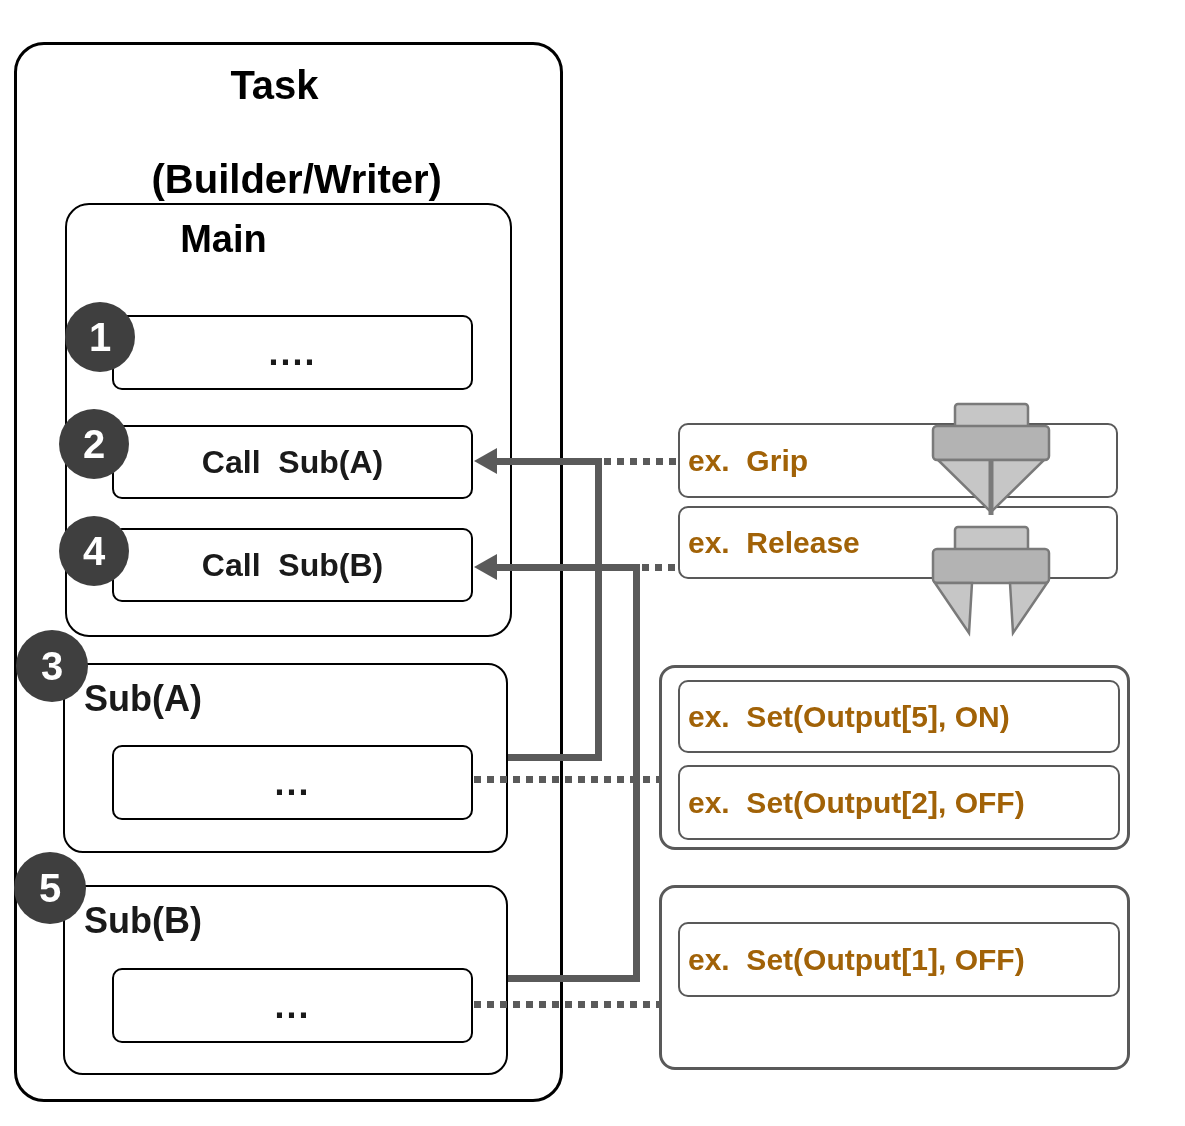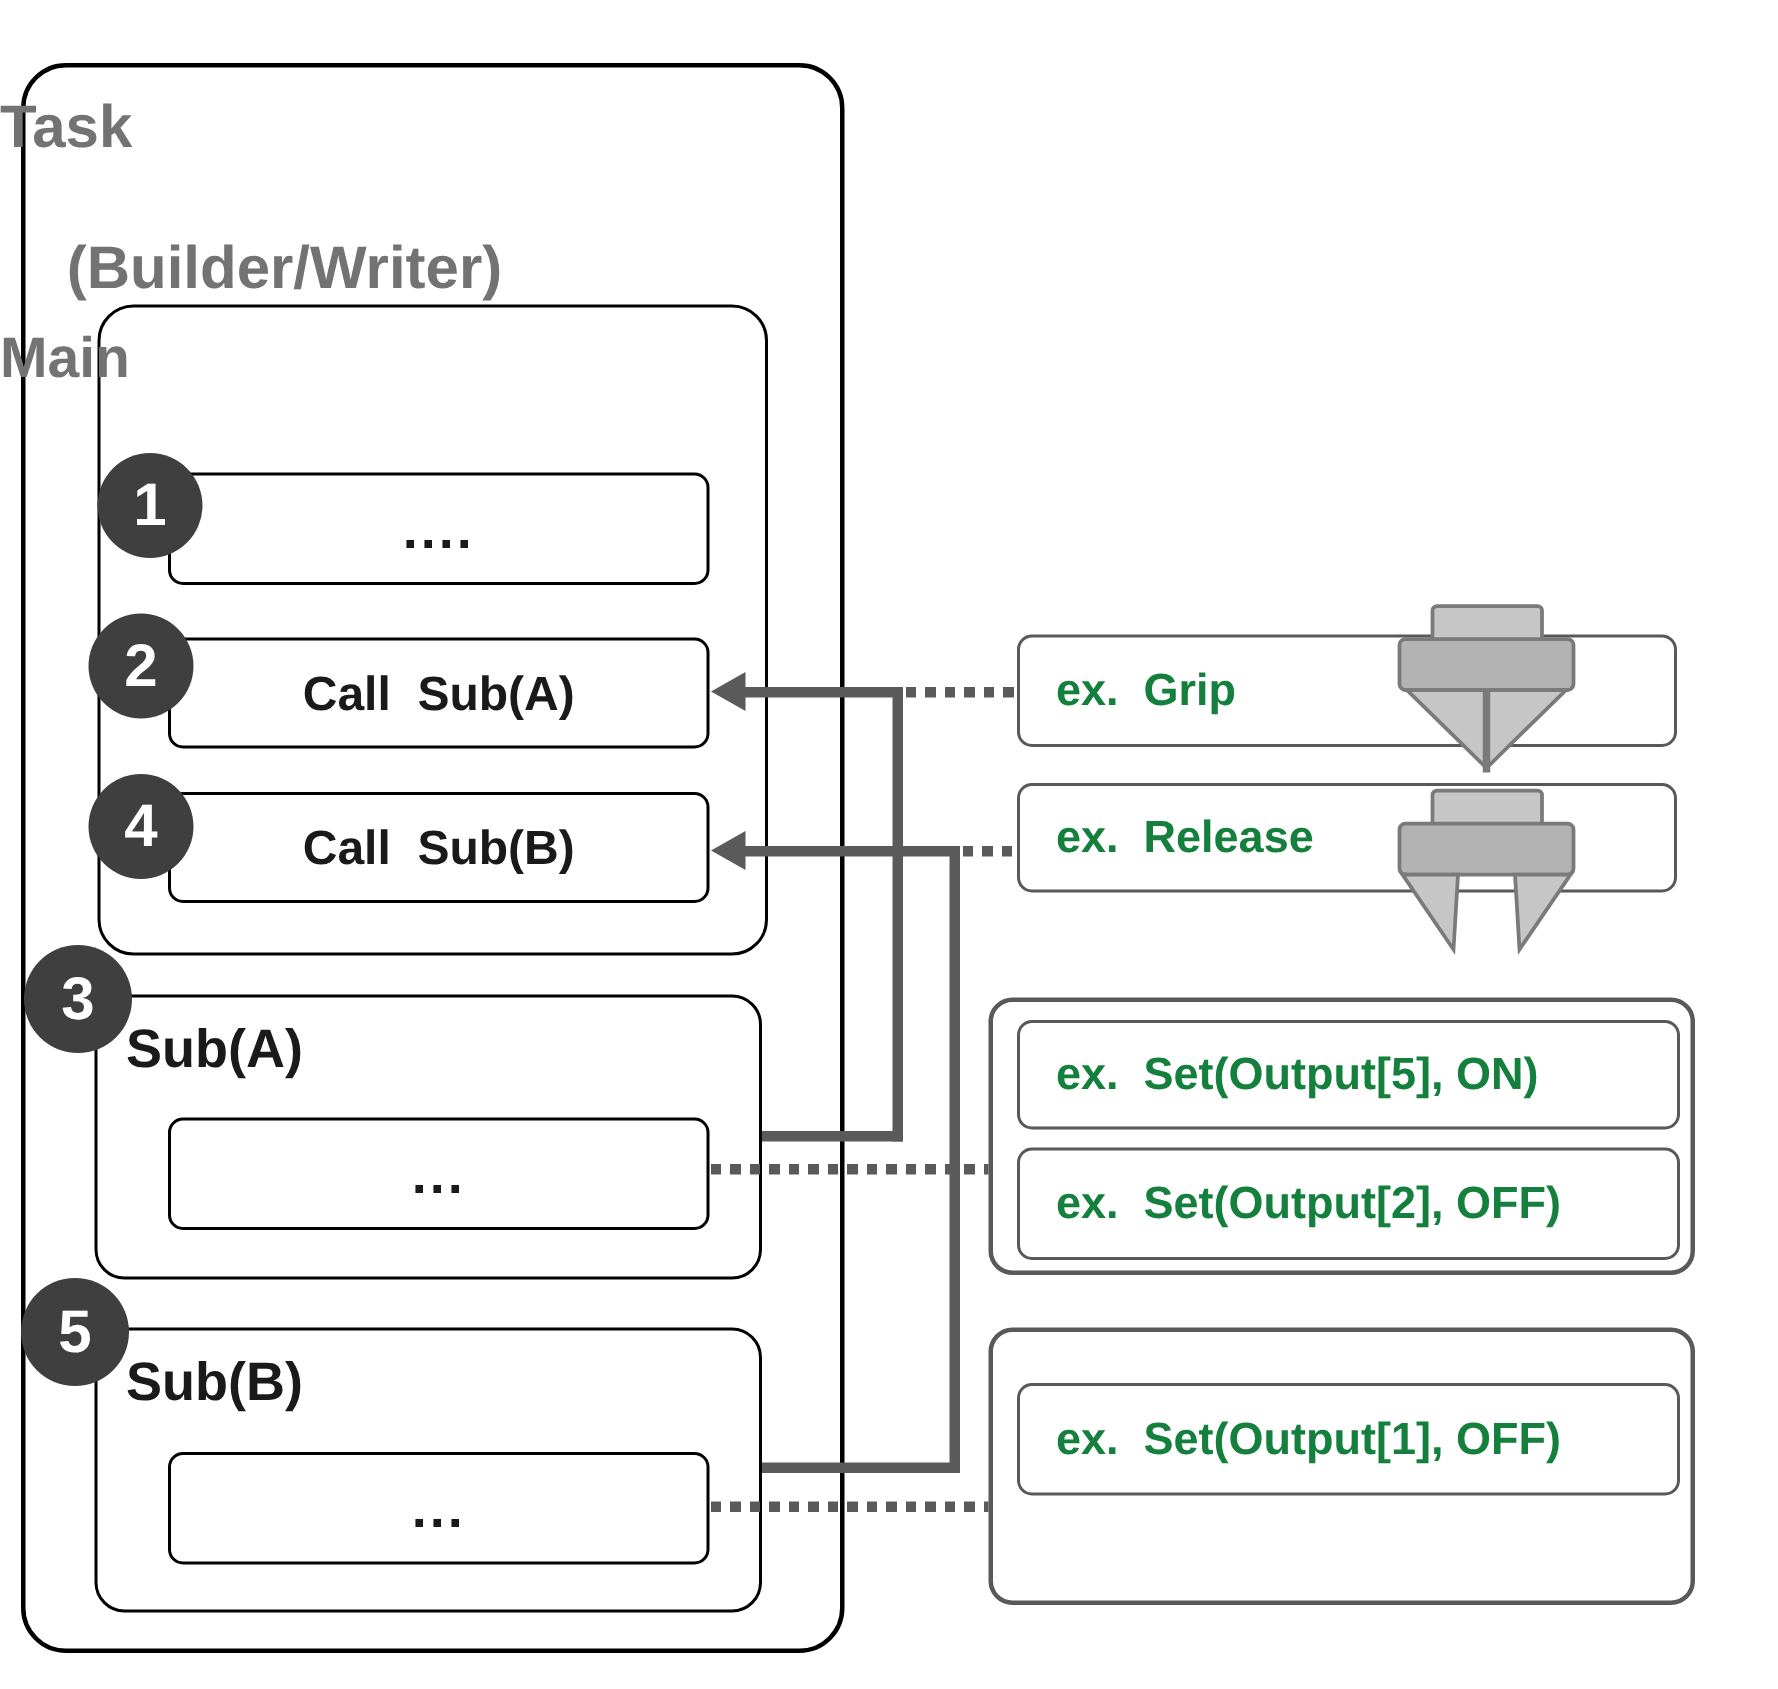--- a/index.html
+++ b/index.html
@@ -10,35 +10,35 @@
   .stage *{box-sizing:border-box;}
 
   
   .frame{position:absolute;background:#ffffff;border:3px solid #000000;}
   .task-box{left:14px;top:42px;width:549px;height:1060px;border-radius:30px;}
   .main-box{left:65px;top:203px;width:447px;height:434px;border-radius:24px;border-width:2.5px;}
   .sub-box{left:63px;width:445px;height:190px;border-radius:20px;border-width:2.5px;}
   .suba{top:663px;} .subb{top:885px;}
   .item-box{position:absolute;background:#ffffff;border:2.5px solid #000000;border-radius:10px;
     left:112px;width:361px;display:flex;align-items:center;justify-content:center;}
-  .title{position:absolute;color:#737373;font-weight:bold;text-align:left;white-space:pre;}
+  .title{position:absolute;color:#000000;font-weight:bold;text-align:center;white-space:pre;}
   .task-title{left:0;top:62px;width:549px;font-size:40px;line-height:47px;}
   .main-title{left:0;top:218px;width:447px;font-size:38px;}
   .sub-title{color:#1a1a1a;font-weight:bold;font-size:36px;position:absolute;left:19px;top:13px;white-space:pre;}
   .item-label{color:#1a1a1a;font-weight:bold;font-size:32px;white-space:pre;}
   .dots{font-size:36px;letter-spacing:2px;}
 
   
   .badge{position:absolute;background:#3f3f3f;border-radius:50%;color:#ffffff;
     font-weight:bold;font-size:40px;display:flex;align-items:center;justify-content:center;z-index:15;}
 
   
   .gray-box{position:absolute;background:#ffffff;border:2.5px solid #595959;border-radius:10px;
     display:flex;align-items:center;}
-  .gray-label{color:#15803d;font-weight:bold;font-size:30px;padding-left:24px;white-space:pre;}
+  .gray-label{color:#a16207;font-weight:bold;font-size:30px;padding-left:8px;white-space:pre;}
   .group-box{position:absolute;background:#ffffff;border:3px solid #595959;border-radius:16px;left:659px;width:471px;height:185px;}
 
   
   .solid-line{position:absolute;background:#5a5a5a;z-index:30;}
   .dotted-line{position:absolute;height:7px;z-index:20;
     background:repeating-linear-gradient(90deg,#5a5a5a 0 7px,transparent 7px 13px);}
   .arrow-left{position:absolute;width:0;height:0;z-index:31;
     border-top:13px solid transparent;border-bottom:13px solid transparent;border-right:23px solid #5a5a5a;}
 
   .icon-wrap{position:absolute;z-index:40;}
@@ -96,21 +96,21 @@
   <div class="solid-line" style="left:508px;top:975px;width:132px;height:7px;"></div>
 
   <div class="dotted-line" style="left:604px;top:458px;width:74px;"></div>
   <div class="dotted-line" style="left:642px;top:564px;width:36px;"></div>
   <div class="dotted-line" style="left:474px;top:776px;width:185px;"></div>
   <div class="dotted-line" style="left:474px;top:1001px;width:185px;"></div>
 
   <div class="gray-box" style="left:678px;top:423px;width:440px;height:75px;">
     <span class="gray-label">ex.  Grip</span>
   </div>
-  <div class="gray-box" style="left:678px;top:522px;width:440px;height:73px;">
+  <div class="gray-box" style="left:678px;top:506px;width:440px;height:73px;">
     <span class="gray-label">ex.  Release</span>
   </div>
 
   <div class="icon-wrap" style="left:928px;top:400px;">
     <svg width="130" height="120" viewBox="0 0 130 120">
       <rect x="27" y="4" width="73" height="24" rx="3" fill="#c6c6c6" stroke="#7a7a7a" stroke-width="2.5"></rect>
       <rect x="5" y="26" width="116" height="34" rx="4" fill="#b3b3b3" stroke="#7a7a7a" stroke-width="2.5"></rect>
       <polygon points="10,60 116,60 63,112" fill="#c6c6c6" stroke="#7a7a7a" stroke-width="2.5"></polygon>
       <line x1="63" y1="60" x2="63" y2="115" stroke="#7a7a7a" stroke-width="5"></line>
     </svg>

